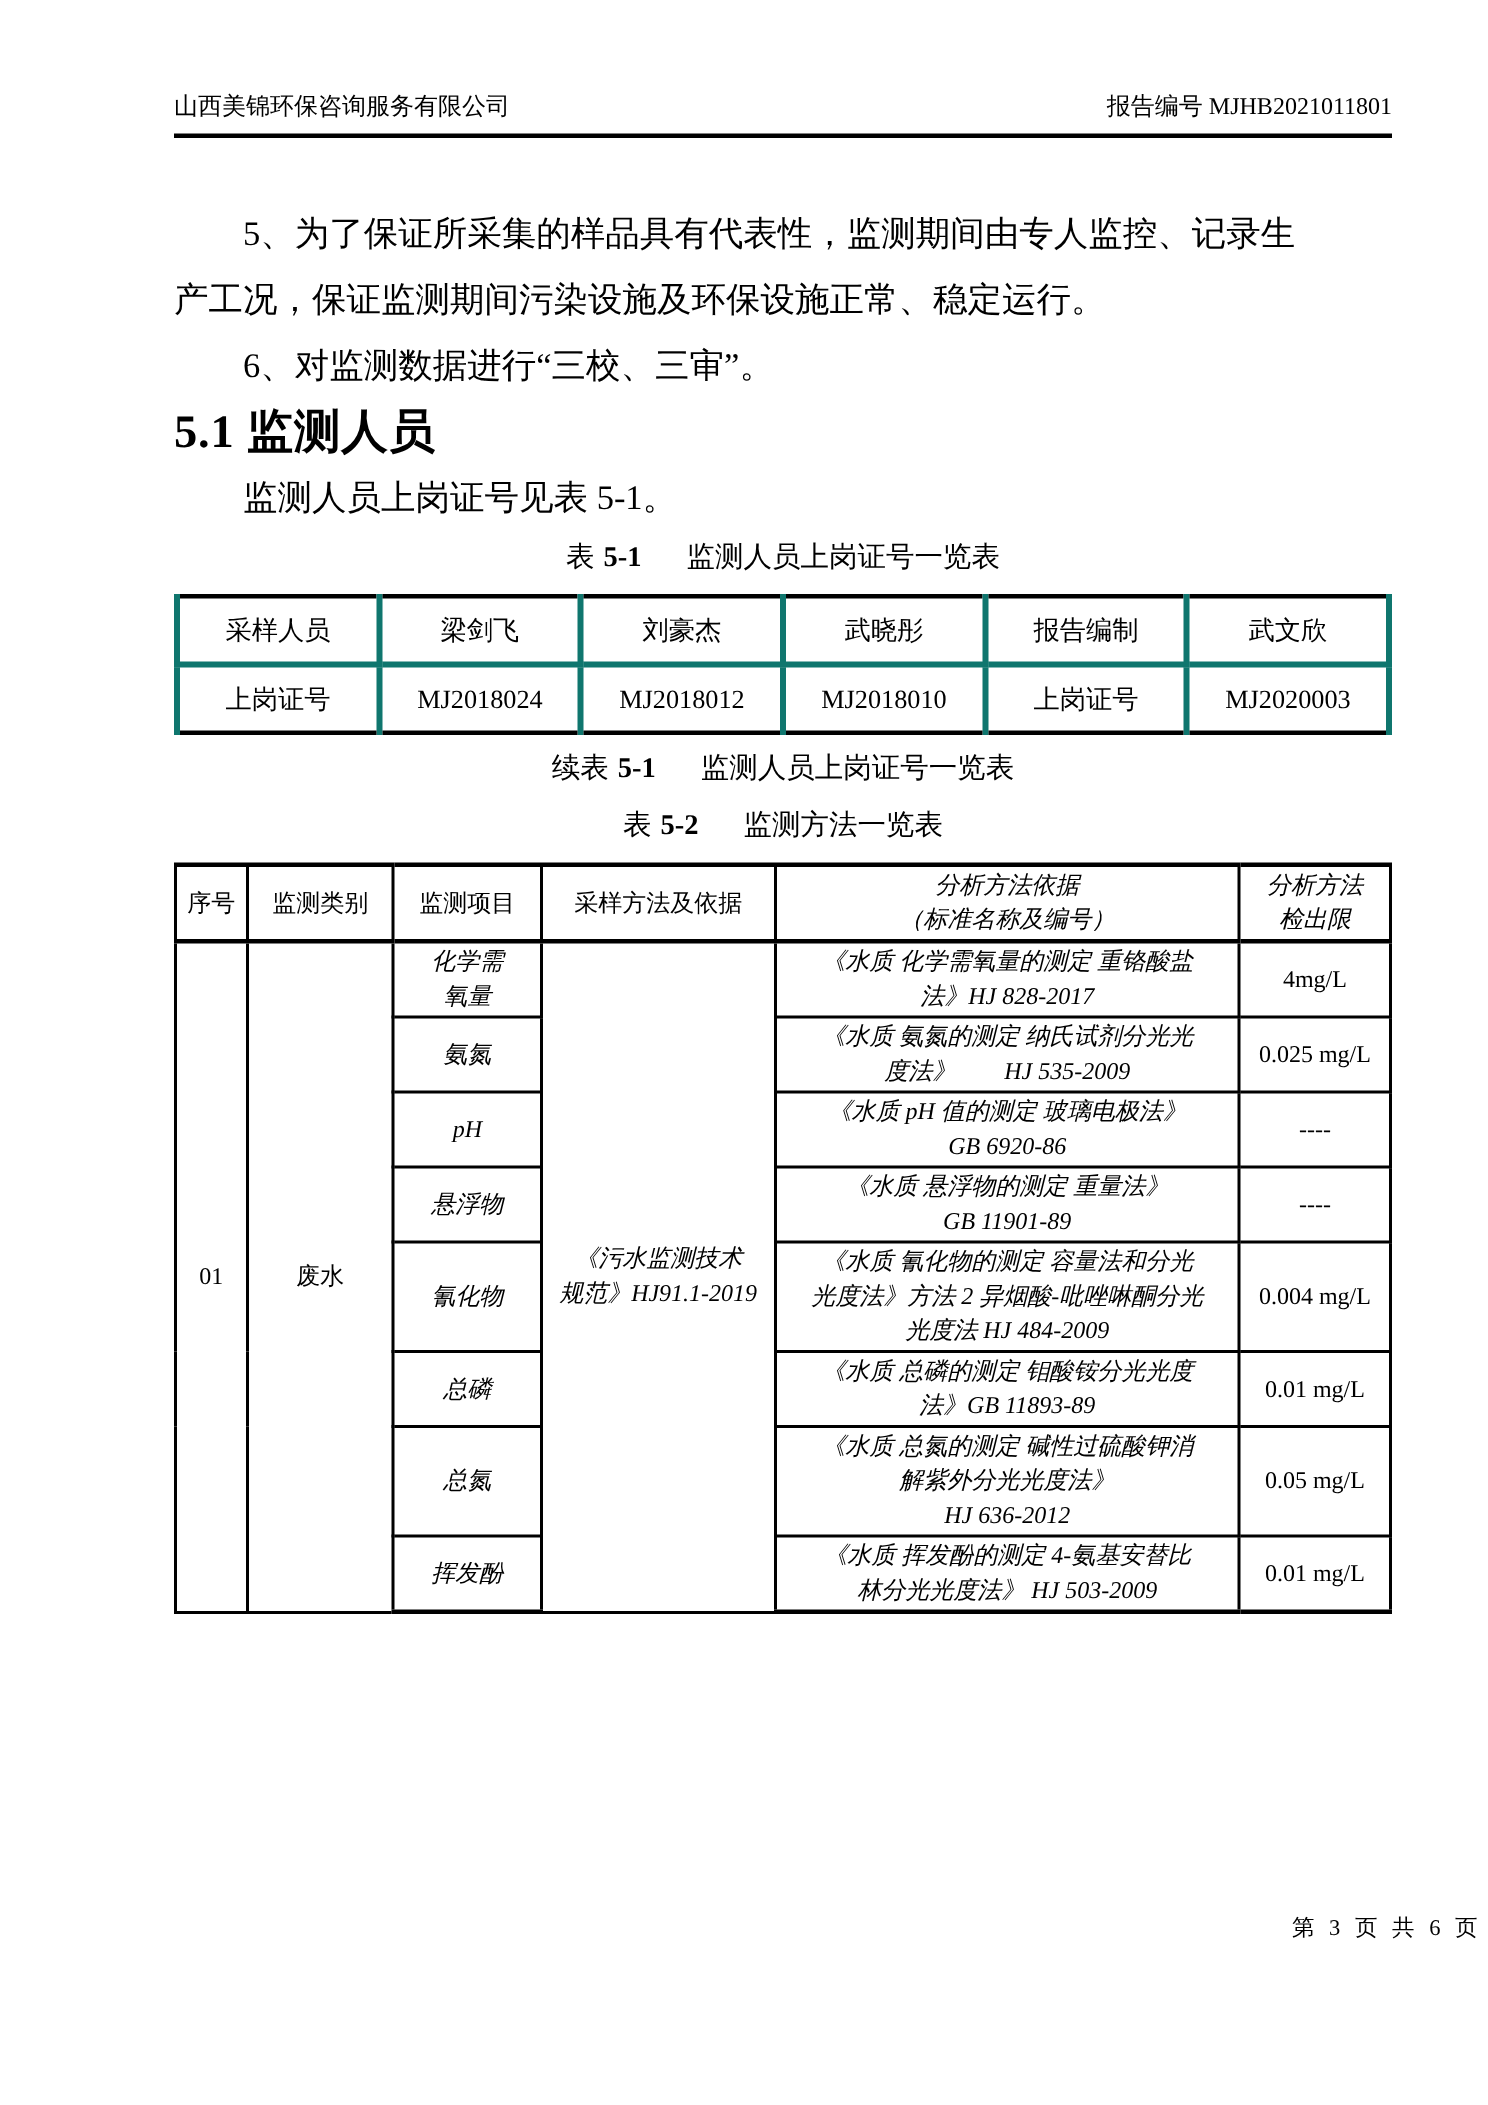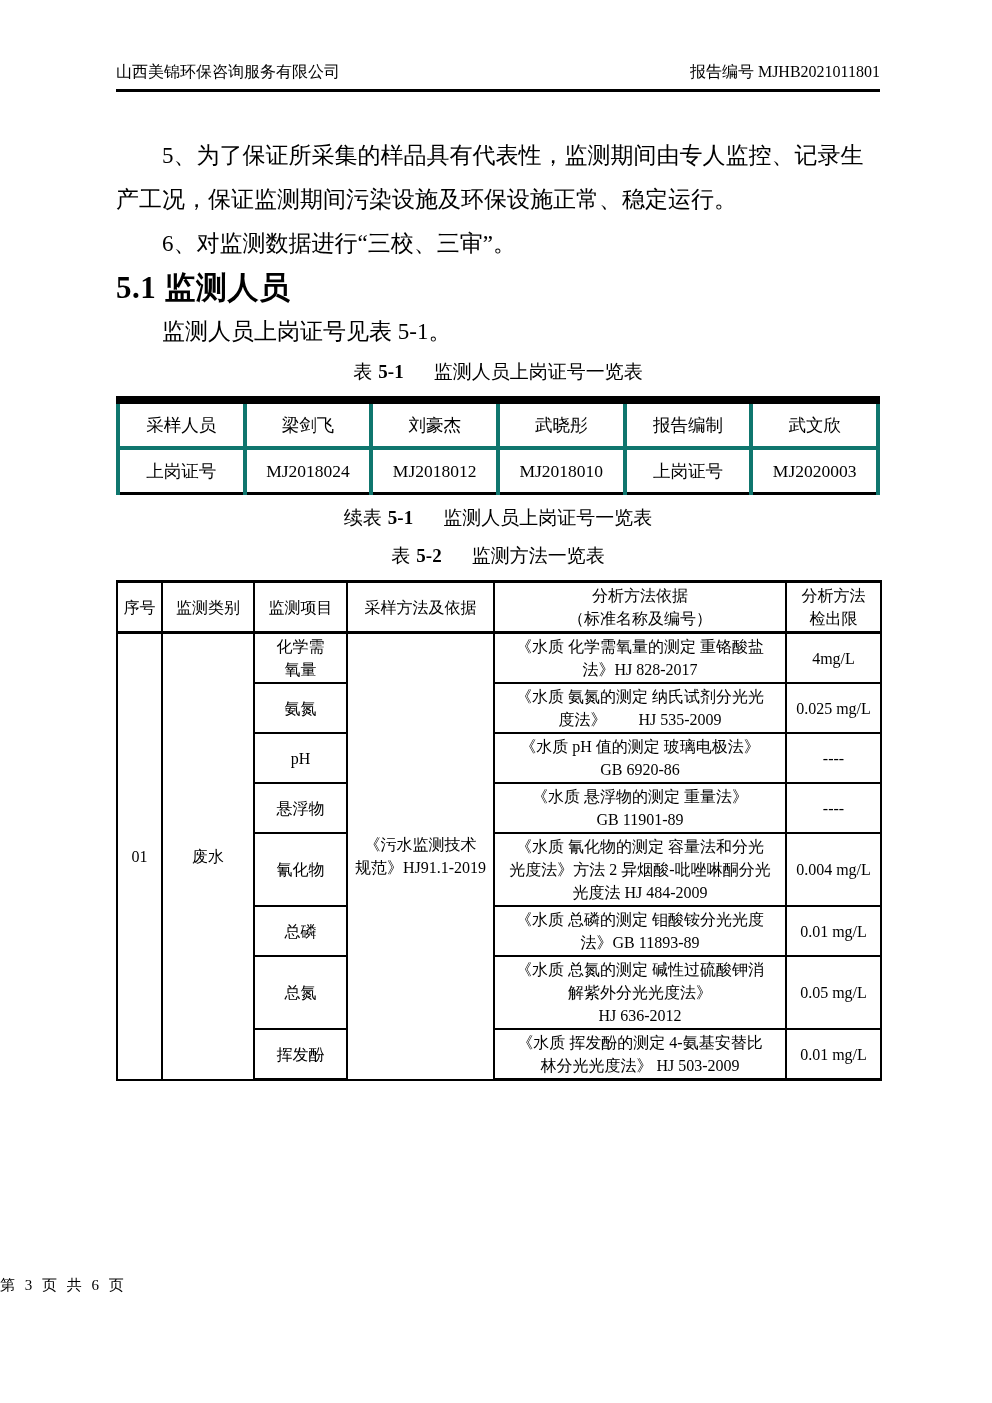--- a/index.html
+++ b/index.html
@@ -4,21 +4,21 @@
 <style>
   html, body { margin: 0; padding: 0; background: #ffffff; }
   .page {
     position: relative;
     width: 992px;
     height: 1376px;
     background: #ffffff;
     color: #000000;
     font-family: "Liberation Serif", "DejaVu Serif", serif;
     box-sizing: border-box;
-    padding: 0 112px 0 116px;
+    padding: 0 64px 0 116px;
     overflow: hidden;
   }
   
   .doc-header {
     display: flex;
     justify-content: space-between;
     align-items: flex-end;
     padding-top: 62px;
     padding-bottom: 7px;
     border-bottom: 3px solid #000;
@@ -59,21 +59,21 @@
     table-layout: fixed;
     font-size: 17.5px;
   }
   table.t1 td {
     border: 4px solid #0f766e;
     text-align: center;
     vertical-align: middle;
     height: 42px;
     padding: 0 2px;
   }
-  table.t1 tr:first-child td { border-top: 8px solid #000000; }
+  table.t1 tr:first-child td { border-top: 3px solid #000000; }
   table.t1 tr:last-child td { border-bottom: 3px solid #000; }
   
   table.t2 {
     width: 100%;
     border-collapse: collapse;
     table-layout: fixed;
     font-size: 16px;
   }
   table.t2 th, table.t2 td {
     border: 2px solid #000;
@@ -82,34 +82,34 @@
     font-weight: normal;
     padding: 1px 3px;
     line-height: 23px;
   }
   table.t2 thead th {
     border-top: 3px solid #000;
     border-bottom: 3px solid #000;
     height: 46px;
   }
   table.t2 tbody tr:last-child td { border-bottom: 3px solid #000; }
-  .pre { white-space: pre-line; }
+  .pre { white-space: pre-line; font-style: italic; }
   .rh48 { height: 48px; }
   .rh46 { height: 46px; }
   .rh45 { height: 45px; }
   .rh43 { height: 43px; }
   .rh72 { height: 72px; }
   .rh61 { height: 61px; }
   .rh47 { height: 47px; }
   
   .page-footer {
     position: absolute;
-    left: 0; right: 16px;
+    left: 0; right: 4px;
     top: 1276px;
-    text-align: left;
+    text-align: right;
     font-size: 15px;
     letter-spacing: 3px;
   }
 </style>
 </head>
 <body>
 
 <div class="page">
 
   <div class="doc-header">

